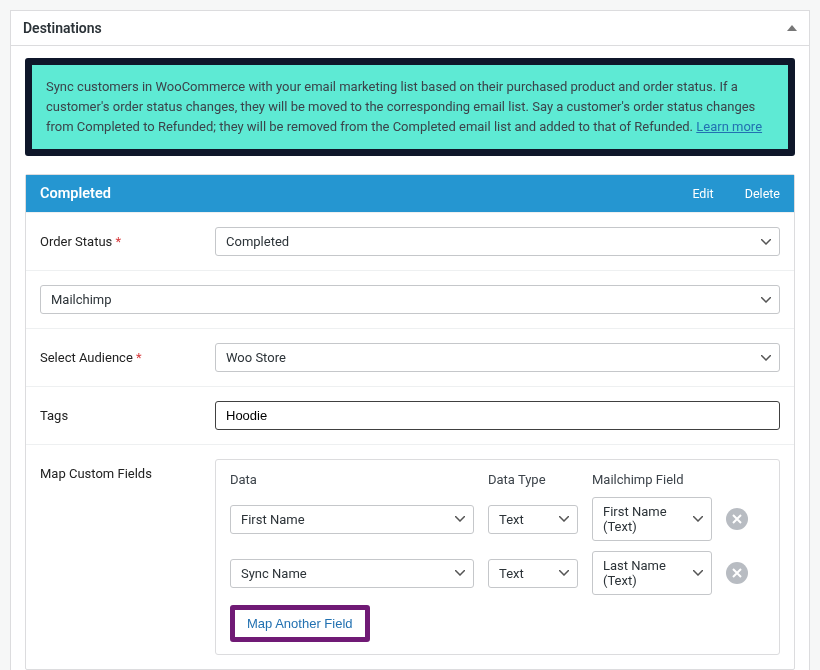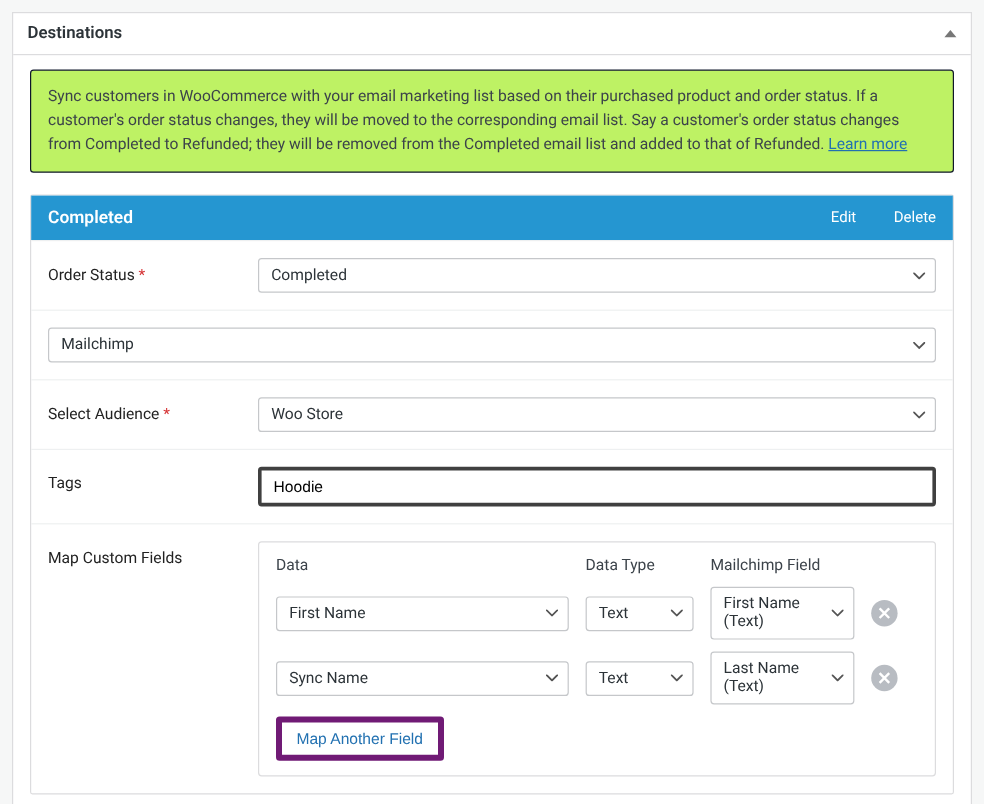--- a/index.html
+++ b/index.html
@@ -36,22 +36,22 @@
   .caret-up {
     width: 0; height: 0;
     border-left: 5px solid transparent;
     border-right: 5px solid transparent;
     border-bottom: 6px solid #777;
   }
   .panel-body {
     padding: 12px 14px 16px 14px;
   }
   .info {
-    background: #bef264;
-    border: 1px solid #0f172a;
+    background: #5eead4;
+    border: 7px solid #0f172a;
     border-radius: 3px;
     padding: 12px 14px;
     font-size: 13px;
     color: #3c434a;
     line-height: 1.55;
   }
   .info a { color: #2271b1; text-decoration: underline; }
   .card {
     border: 1px solid #dcdcde;
     border-radius: 2px;
@@ -107,21 +107,21 @@
     position: absolute;
     right: 10px;
     top: 50%;
     margin-top: -3px;
     width: 9px; height: 9px;
     pointer-events: none;
   }
   .sel-chevron svg { display:block; }
   .txt-input {
     width: 100%;
-    border: 3px solid #404040;
+    border: 1px solid #404040;
     border-radius: 3px;
     padding: 6px 10px;
     font-size: 13px;
   }
   .hint {
     margin-top: 8px;
     color: #8a8f96;
     font-style: italic;
     font-size: 12px;
   }

